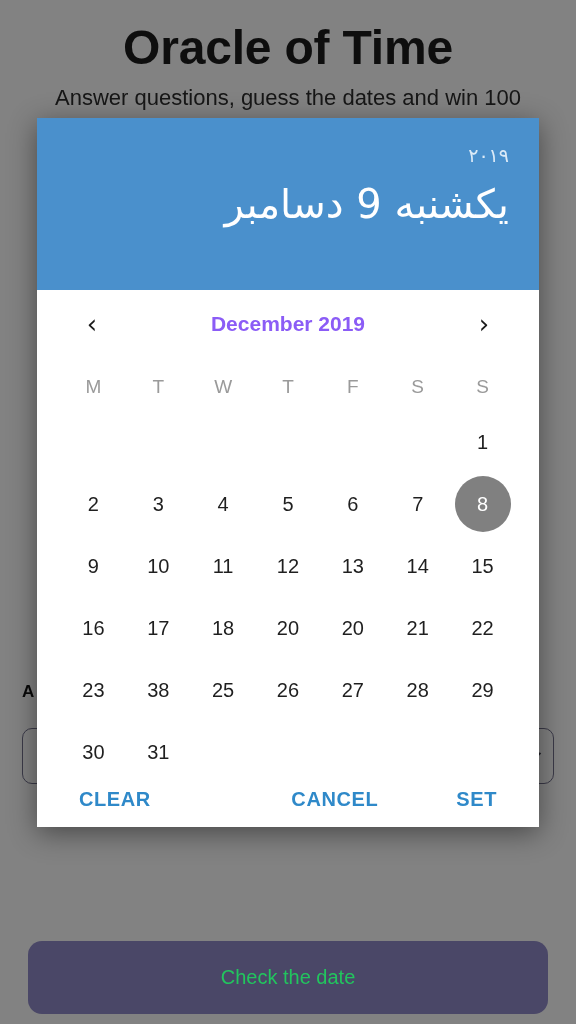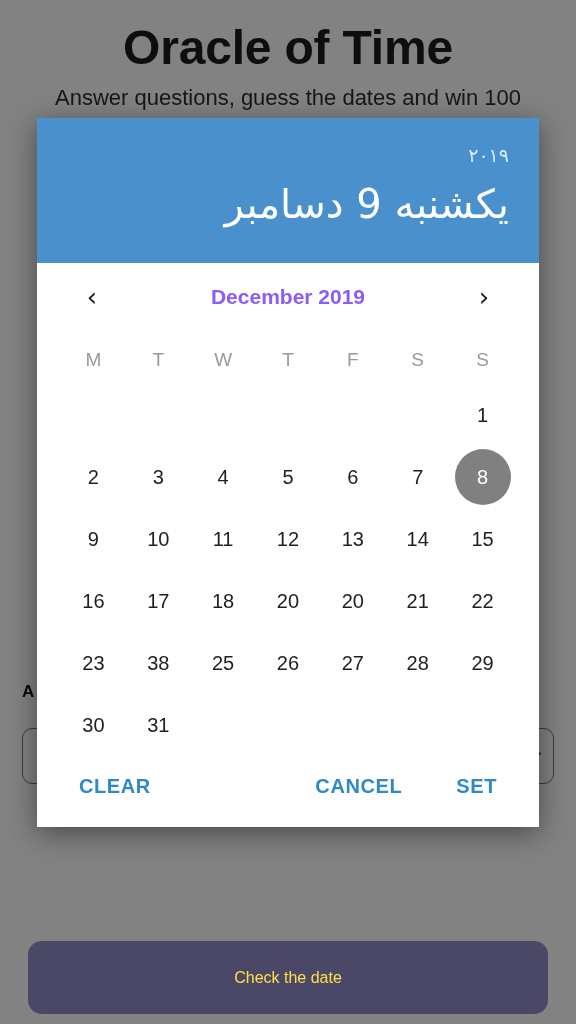--- a/index.html
+++ b/index.html
@@ -57,41 +57,41 @@
     transform-origin:center;
     rotate:45deg;
     margin-top:-4px;
   }
 
   .check-btn {
     position:absolute; left:28px; right:28px; top:941px;
     height:73px;
     background:#4a4767;
     border:none; border-radius:14px;
-    color:#fde047;
-    font-size:16px;
+    color:#22c55e;
+    font-size:20px;
     font-family:"Liberation Sans", sans-serif;
     display:flex; align-items:center; justify-content:center;
     z-index:6;
   }
 
   
   .dialog {
     position:absolute;
     left:37px; top:118px;
     width:502px; height:709px;
     background:#ffffff;
     z-index:20;
     box-shadow:0 6px 26px rgba(0,0,0,0.45);
     display:flex; flex-direction:column;
   }
 
   .dlg-header {
     background:#4a90cc;
-    height:145px;
+    height:172px;
     padding:26px 30px 0 30px;
     flex:none;
     direction:rtl;
     text-align:right;
   }
   .dlg-year {
     color:#dbeaf7;
     font-size:19px;
     line-height:22px;
     font-family:"DejaVu Sans", sans-serif;
@@ -156,22 +156,23 @@
     display:flex; align-items:center; justify-content:center;
   }
   .day-cell.selected .day-inner {
     background:#808080;
     color:#ffffff;
   }
 
   .dlg-actions {
     flex:none;
     height:84px;
-    display:flex; align-items:center;
+    display:flex; align-items:flex-start;
     padding:0 38px 18px 38px;
+    gap:24px;
   }
   .act-btn {
     background:none; border:none;
     color:#2f89c9;
     font-size:20px; font-weight:bold;
     letter-spacing:0.6px;
     font-family:"Liberation Sans", sans-serif;
     padding:8px 4px;
   }
   .spacer { flex:1; }

